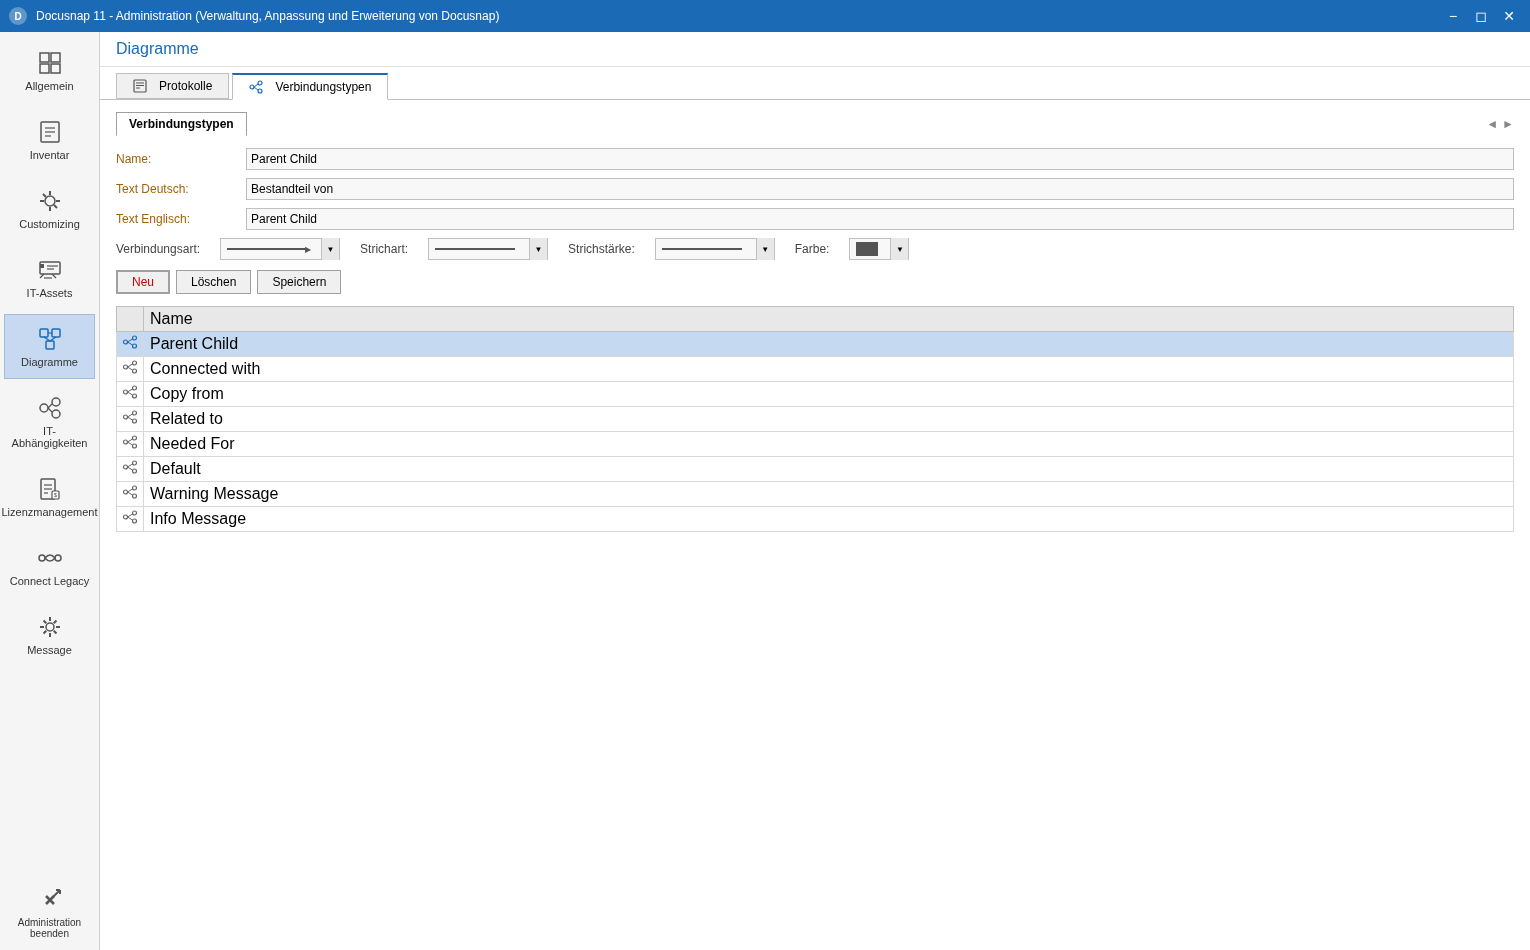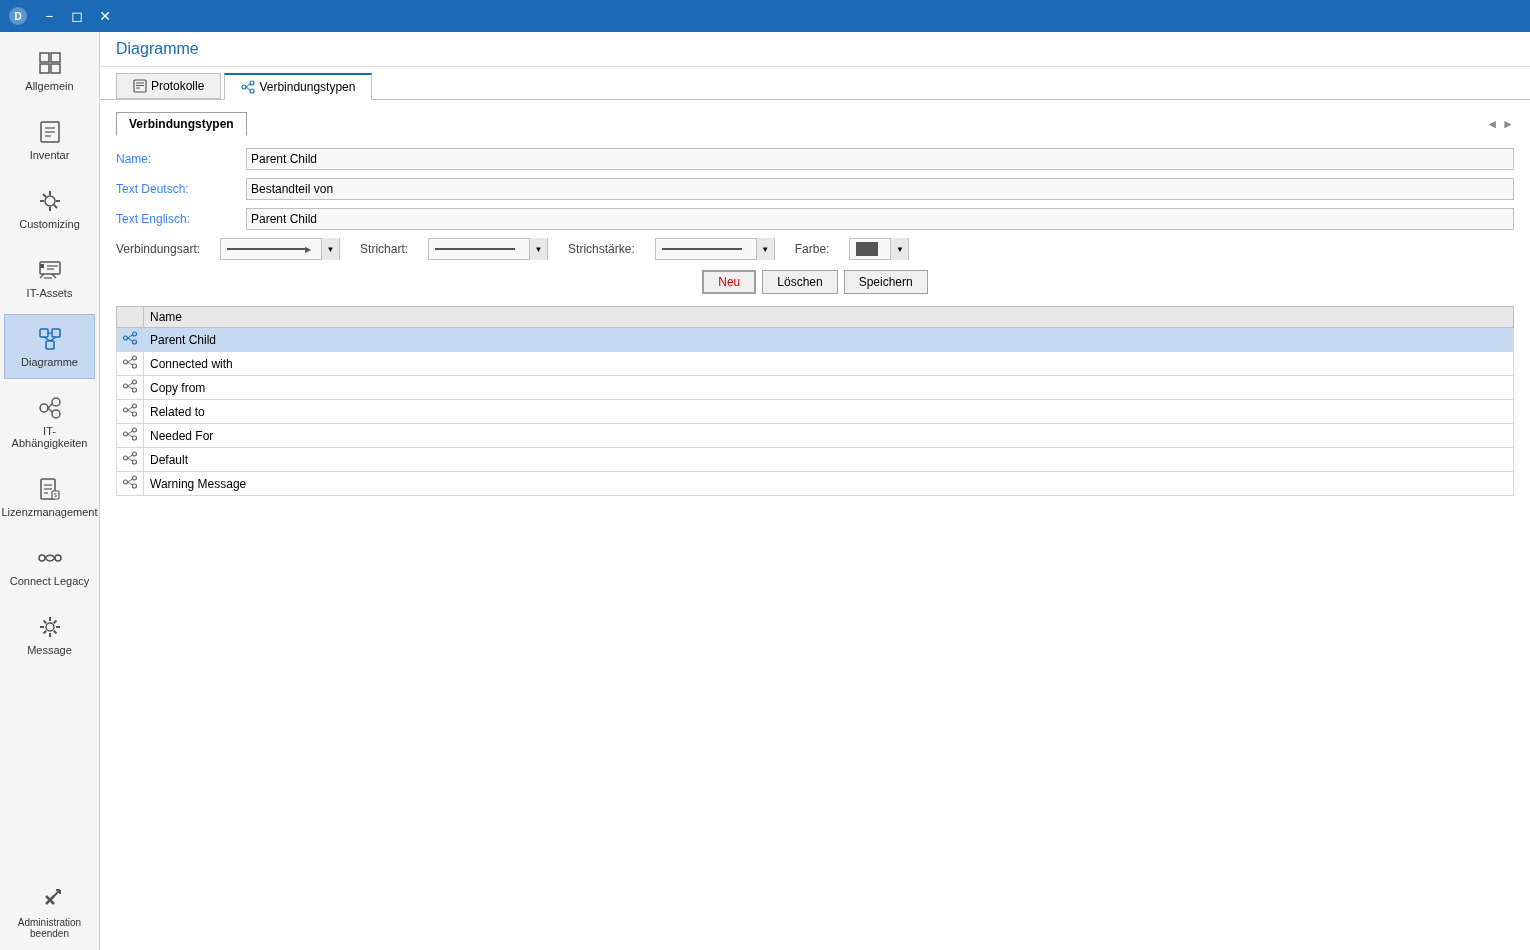--- a/index.html
+++ b/index.html
@@ -86,21 +86,21 @@
     }
     .tab {
       padding: 5px 16px;
       cursor: pointer;
       border: 1px solid #c0c0c0;
       background: #f0f0f0;
       margin-right: 3px;
       font-size: 12px;
       display: flex;
       align-items: center;
-      gap: 4px;
+      gap: 12px;
     }
     .tab.active {
       background: white;
       border-bottom: 1px solid white;
       border-top: 2px solid #1a6ab5;
       margin-bottom: -1px;
     }
 
     
     .inner-content {
@@ -131,21 +131,21 @@
 
     
     .form-row {
       display: flex;
       align-items: center;
       margin-bottom: 8px;
     }
     .form-label {
       width: 130px;
       font-size: 12px;
-      color: #3b82f6;
+      color: #a16207;
       flex-shrink: 0;
     }
     .form-input {
       flex: 1;
       height: 22px;
       border: 1px solid #c0c0c0;
       padding: 0 4px;
       font-size: 12px;
       background: #f8f8f8;
       outline: none;
@@ -215,36 +215,36 @@
 
     
     .color-swatch {
       width: 22px;
       height: 14px;
       background: #555;
       display: inline-block;
     }
 
     
-    .btn-row { display: flex; gap: 6px; margin-bottom: 12px; justify-content: center; }
+    .btn-row { display: flex; gap: 6px; margin-bottom: 12px; }
     .btn {
       padding: 3px 14px;
       border: 1px solid #a0a0a0;
       background: #f0f0f0;
       cursor: pointer;
       font-size: 12px;
     }
     .btn.primary { color: #c00; border: 2px solid #a0a0a0; }
     .btn:disabled { color: #aaa; cursor: default; }
 
     
     .data-table {
       width: 100%;
       border-collapse: collapse;
-      font-size: 12px;
+      font-size: 16px;
     }
     .data-table th {
       background: #e8e8e8;
       border: 1px solid #c0c0c0;
       padding: 3px 6px;
       text-align: left;
       font-weight: normal;
     }
     .data-table td {
       border: 1px solid #d8d8d8;
@@ -256,20 +256,21 @@
     }
   </style>
 </head>
 <body>
 
 <div class="titlebar">
   <svg class="titlebar-icon" viewBox="0 0 20 20">
     <circle cx="10" cy="10" r="9" fill="white" opacity="0.3"></circle>
     <text x="10" y="14" text-anchor="middle" fill="white" font-size="10" font-weight="bold">D</text>
   </svg>
+  <span class="titlebar-title">Docusnap 11 - Administration (Verwaltung, Anpassung und Erweiterung von Docusnap)</span>
   <div class="titlebar-controls">
     <button class="titlebar-btn">−</button>
     <button class="titlebar-btn">◻</button>
     <button class="titlebar-btn close">✕</button>
   </div>
 </div>
 
 <div class="app-body">
 
   <div class="sidebar">
@@ -562,18 +563,28 @@
             <tr>
               <td style="text-align: center;"><svg width="14" height="14" viewBox="0 0 14 14">
     <circle cx="2.5" cy="7" r="2" fill="none" stroke="#666" stroke-width="1.2"></circle>
     <circle cx="11.5" cy="3" r="2" fill="none" stroke="#666" stroke-width="1.2"></circle>
     <circle cx="11.5" cy="11" r="2" fill="none" stroke="#666" stroke-width="1.2"></circle>
     <line x1="4.5" y1="7" x2="9.5" y2="4" stroke="#666" stroke-width="1"></line>
     <line x1="4.5" y1="7" x2="9.5" y2="10" stroke="#666" stroke-width="1"></line>
   </svg></td>
               <td>Warning Message</td>
             </tr>
+            <tr>
+              <td style="text-align: center;"><svg width="14" height="14" viewBox="0 0 14 14">
+    <circle cx="2.5" cy="7" r="2" fill="none" stroke="#666" stroke-width="1.2"></circle>
+    <circle cx="11.5" cy="3" r="2" fill="none" stroke="#666" stroke-width="1.2"></circle>
+    <circle cx="11.5" cy="11" r="2" fill="none" stroke="#666" stroke-width="1.2"></circle>
+    <line x1="4.5" y1="7" x2="9.5" y2="4" stroke="#666" stroke-width="1"></line>
+    <line x1="4.5" y1="7" x2="9.5" y2="10" stroke="#666" stroke-width="1"></line>
+  </svg></td>
+              <td>Info Message</td>
+            </tr>
           </tbody>
       </table>
 
     </div>
   </div>
 </div>
 
 </body></html>

